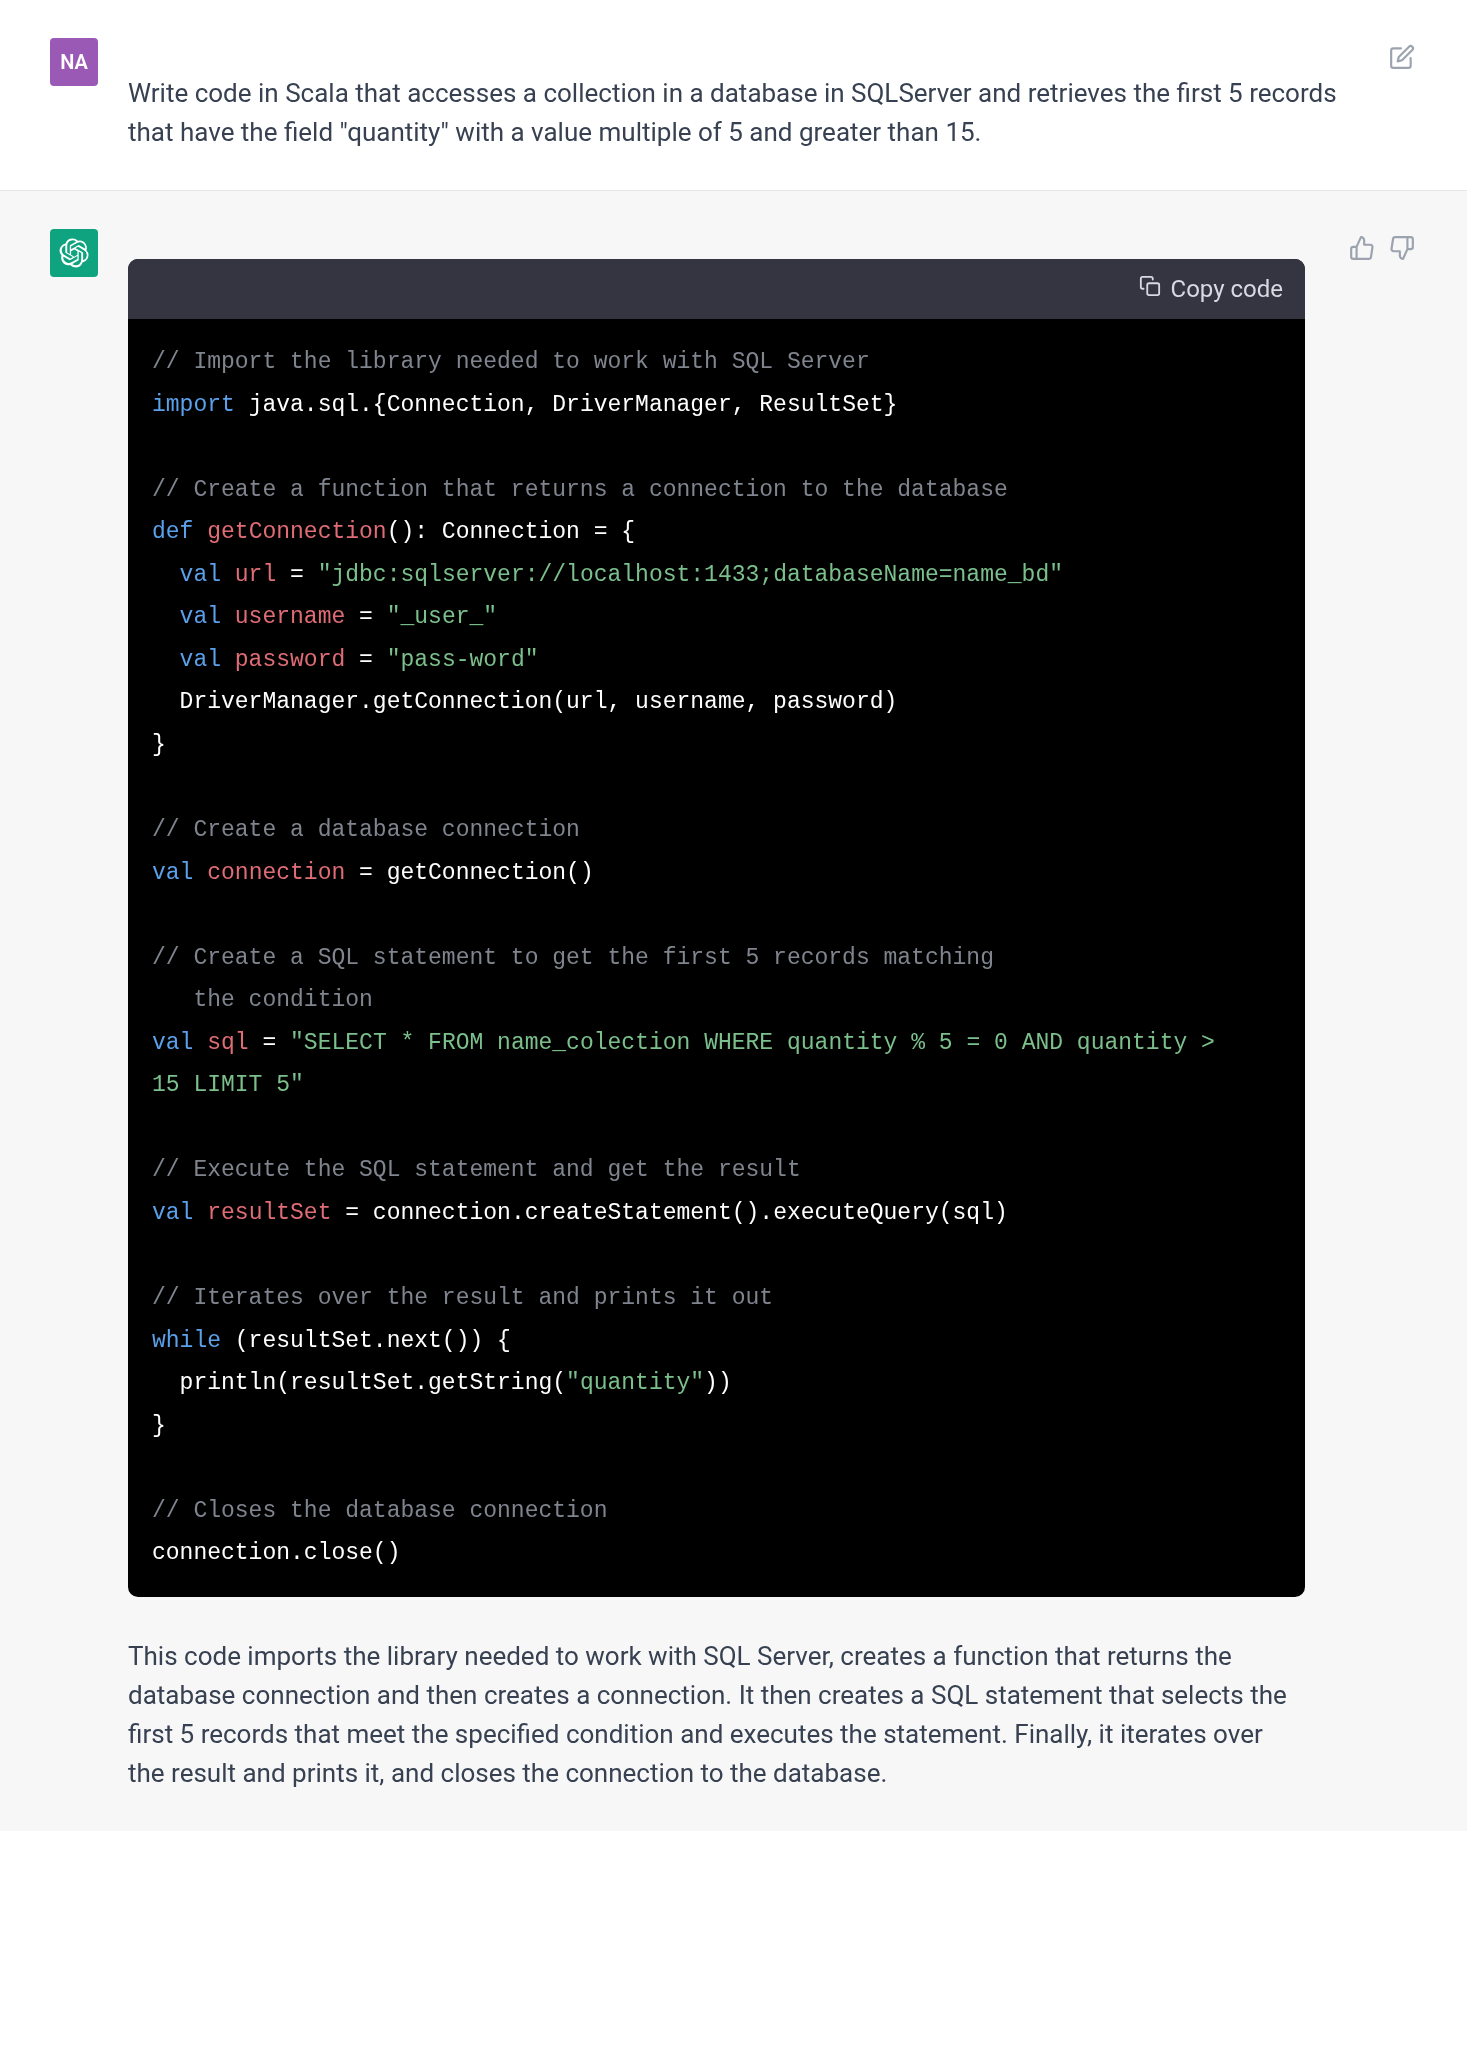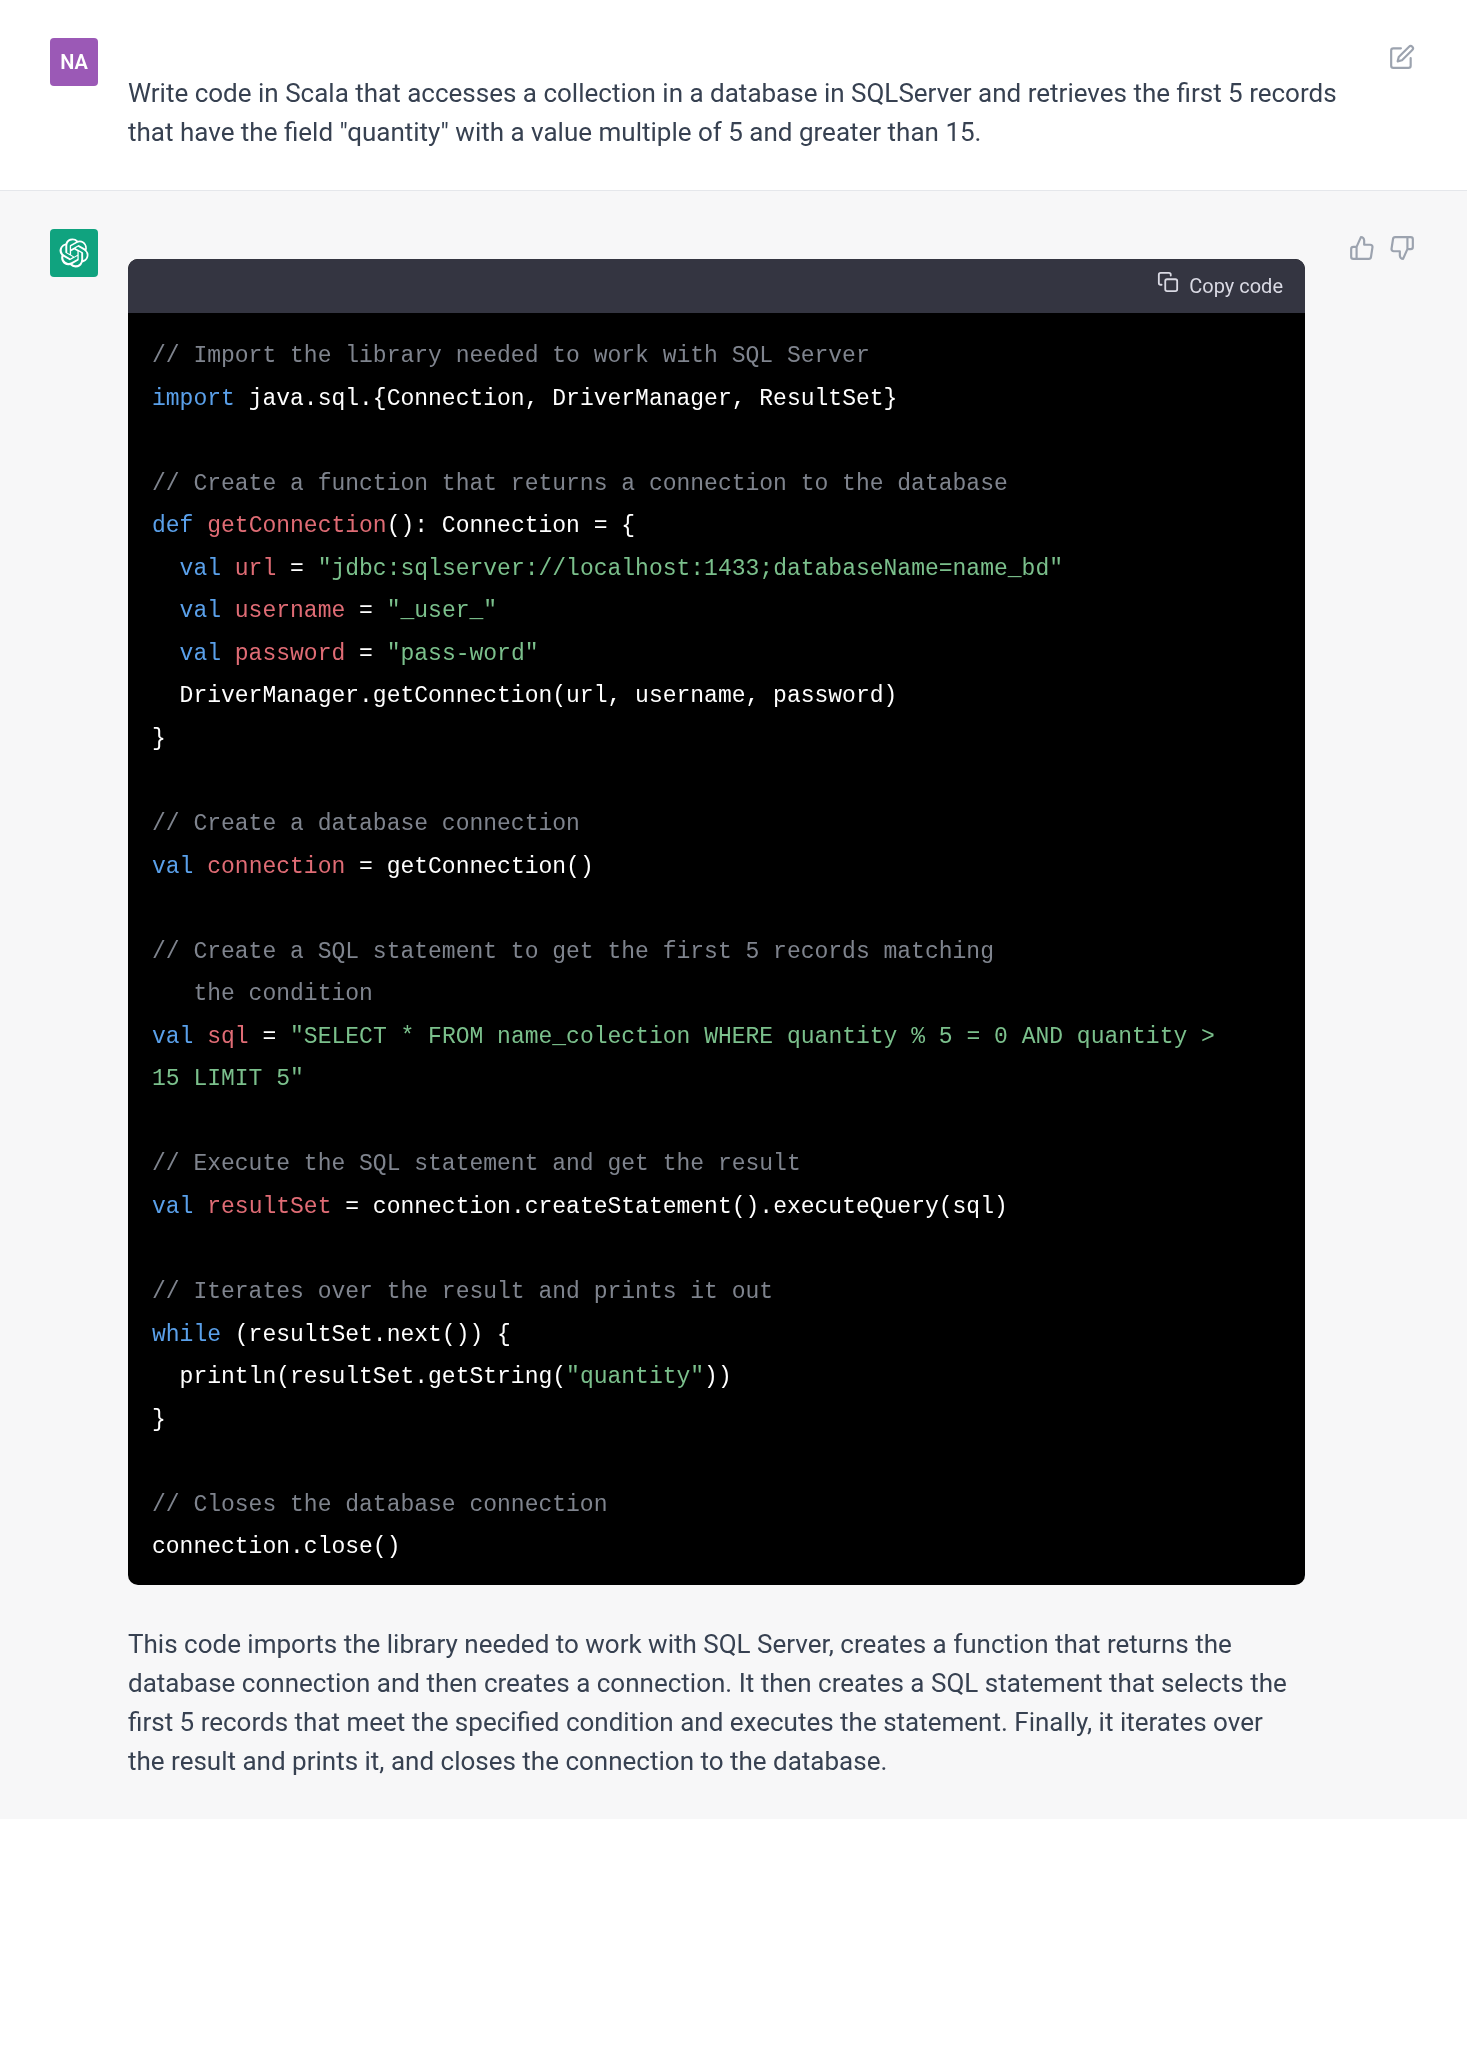--- a/index.html
+++ b/index.html
@@ -49,31 +49,31 @@
 
   .code-block {
     margin: 30px 0 40px 0;
     border-radius: 10px;
     overflow: hidden;
     background: #000000;
   }
   .code-header {
     background: #343541;
     color: #d9d9e3;
-    font-size: 20px;
+    font-size: 24px;
     padding: 12px 22px;
     display: flex;
     justify-content: flex-end;
     align-items: center;
     gap: 10px;
   }
   .copy-btn { display: flex; align-items: center; gap: 10px; cursor: pointer; }
   .copy-btn svg { width: 22px; height: 22px; }
   .code-body {
-    padding: 22px 24px 16px 24px;
+    padding: 22px 24px 22px 24px;
     font-family: "SFMono-Regular", Consolas, "Liberation Mono", Menlo, Courier, monospace;
     font-size: 23px;
     line-height: 1.85;
     color: #ffffff;
     white-space: pre;
     overflow-x: auto;
   }
   .c-white  { color: #ffffff; }
   .c-gray   { color: #7f848e; }
   .c-blue   { color: #5aa0ea; }

